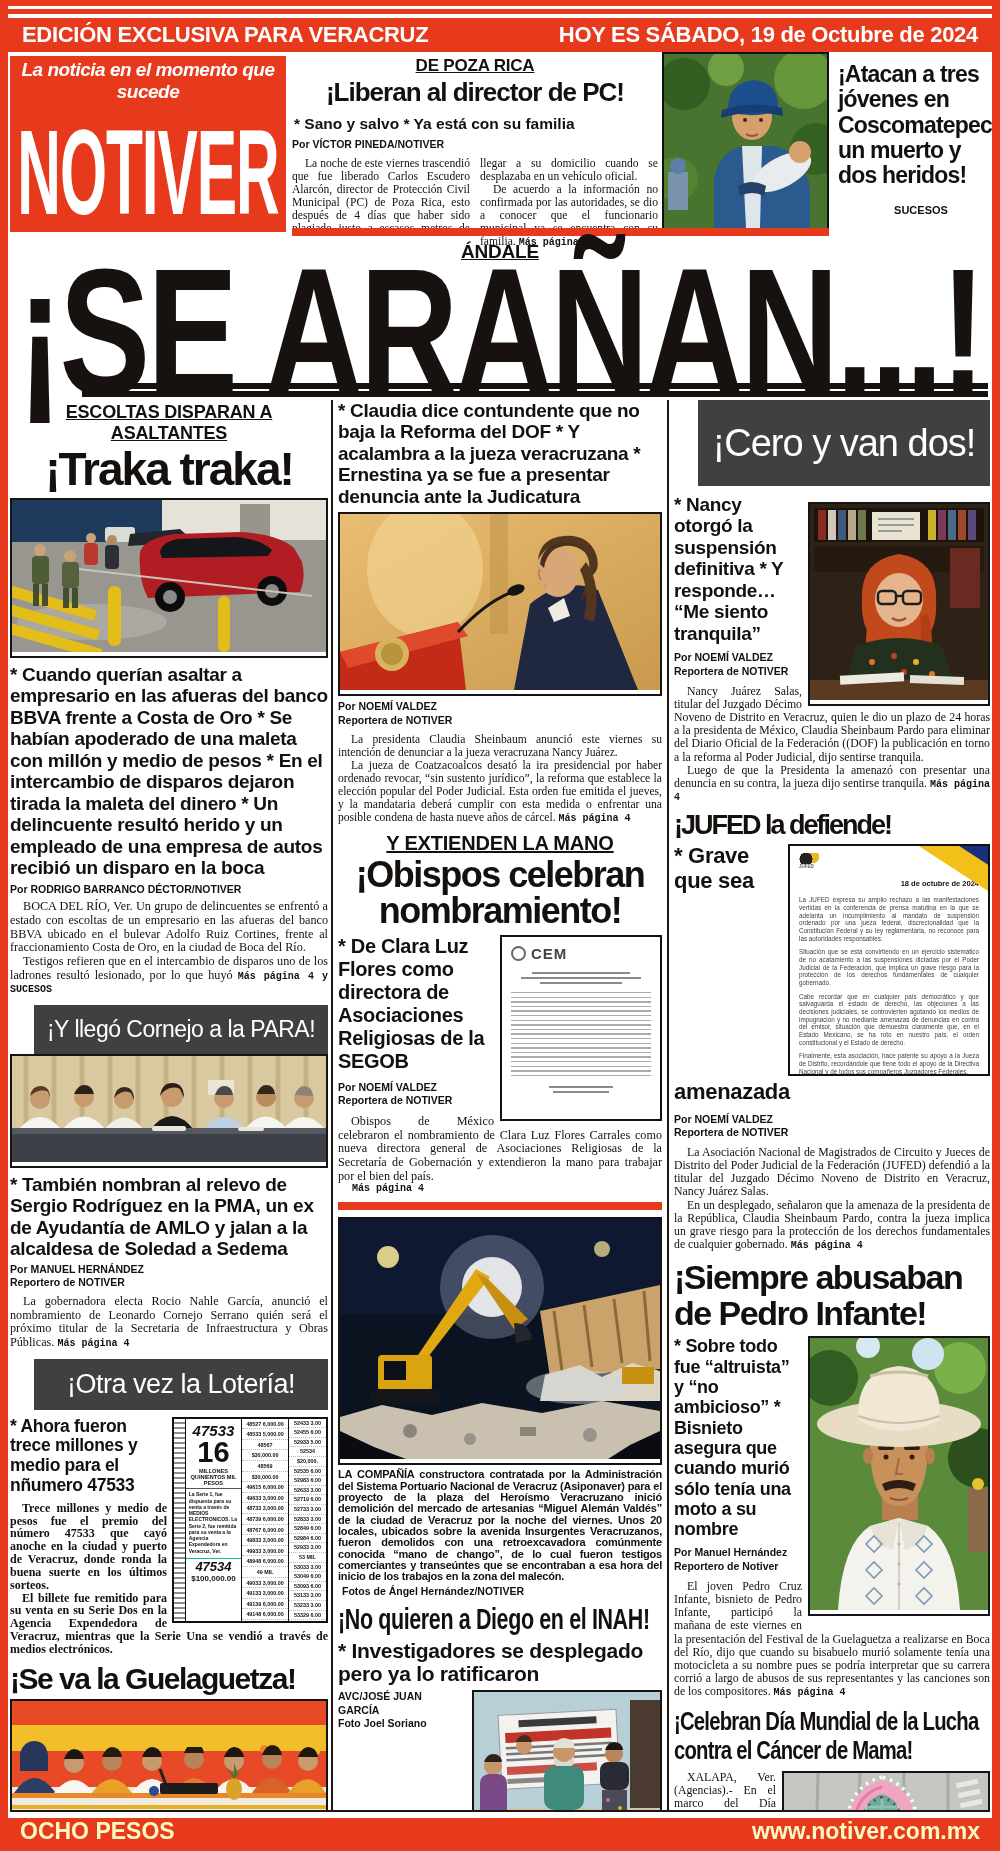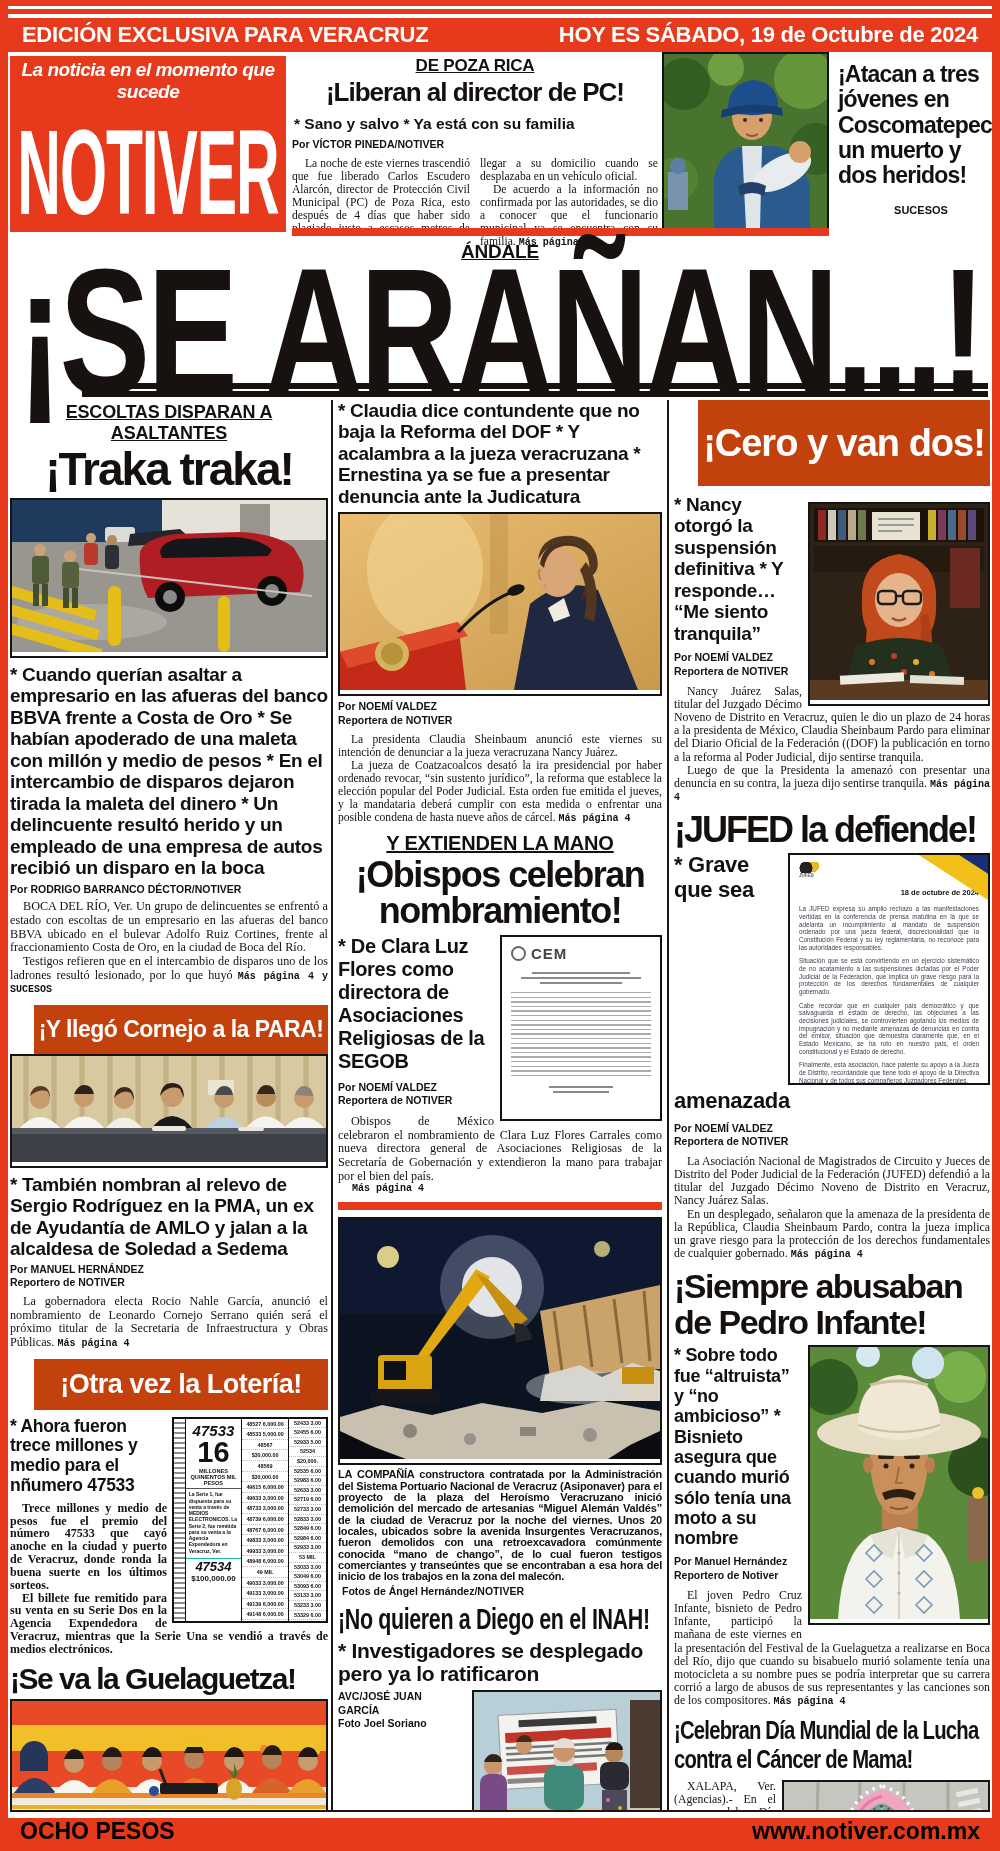--- a/index.html
+++ b/index.html
@@ -56,21 +56,21 @@
   .cols { position:absolute; top:400px; left:10px; width:980px; height:1412px; }
   .col { position:absolute; top:0; height:1410px; overflow:hidden; }
   .col-l { left:0; width:318px; }
   .col-m { left:328px; width:324px; }
   .col-r { left:664px; width:316px; }
   .vr { position:absolute; top:0; width:2px; height:1410px; background:#1a1612; }
   .vr1 { left:321px; } .vr2 { left:657px; }
   .cols-rule { position:absolute; left:0; right:0; top:1410px; height:2px; background:#1a1612; }
 
   .h1 { font-weight:bold; letter-spacing:-1px; line-height:1.0; color:#14100e; }
-  .bar { background:#c2410c; color:#fff; text-align:center; font-weight:bold; letter-spacing:-0.5px;margin-left:24px; }
+  .bar { background:#404040; color:#fff; text-align:center; font-weight:normal; letter-spacing:-0.5px;margin-left:24px; }
   .deck { font-weight:bold; line-height:1.13; letter-spacing:-0.3px; }
   .photo { display:block; border:2px solid #141414; }
   .fl-r { float:right; margin:0 0 4px 6px; }
   .clear { clear:both; }
 
   
   .traka-kick { display:block; text-align:center; font-size:18px; margin-top:2px; }
   .traka-h1 { text-align:center; font-size:46px; letter-spacing:-2px; margin:2px 0 6px; }
   .traka-deck { font-size:19px; margin:6px 0 4px; }
   .traka-body { margin-top:4px; }
@@ -135,31 +135,31 @@
   .jd-logo { display:flex; flex-direction:column; align-items:flex-start; }
   .jd-mark { width:20px; height:11px; background:radial-gradient(circle at 35% 55%,#222 0 45%,transparent 46%),
     radial-gradient(circle at 70% 35%,#e8b82a 0 40%,transparent 41%); }
   .jd-name { font-size:4.5px; font-weight:bold; color:#555; }
   .jd-date { text-align:right; font-weight:bold; font-size:7.5px; margin:10px 0 8px; }
   .jd-p { color:#3c414a; line-height:1.22; margin-bottom:6px; text-align:justify; }
 
   
   .cero-bar { font-size:38px; padding:0; height:86px; line-height:86px; letter-spacing:-1px; }
   .r-deck { font-size:19px; margin-top:8px; }
-  .jufed-h1 { font-size:36px; letter-spacing:-2px; margin:9px 0 5px; }
+  .jufed-h1 { font-size:27px; letter-spacing:-2px; margin:9px 0 5px; }
   .jufed-deck { font-size:22px; line-height:1.1; }
   .pedro-h1 { font-size:34px; letter-spacing:-1.5px; line-height:1.04; margin:9px 0 5px; }
   .pedro-deck { font-size:18px; }
   .cancer-h1 { font-size:26px; letter-spacing:-1px; line-height:1.12; white-space:normal;
     transform:scaleX(.78); transform-origin:0 50%; width:128%; margin:8px 0 6px; }
   .r-body { font-size:11.8px; }
 
   
   .footer { position:absolute; left:8px; right:8px; top:1818px; height:26px; background:#e73a1d;
-    color:#000000; font-weight:bold; font-size:23px; line-height:26px; display:flex;
+    color:#fef9c3; font-weight:bold; font-size:23px; line-height:26px; display:flex;
     justify-content:space-between; padding:0 12px; }
 </style>
 </head>
 <body>
 
 <div class="page">
 
   <div class="stripes"></div>
   <div class="banner">
     <span>EDICIÓN EXCLUSIVA PARA VERACRUZ</span>

